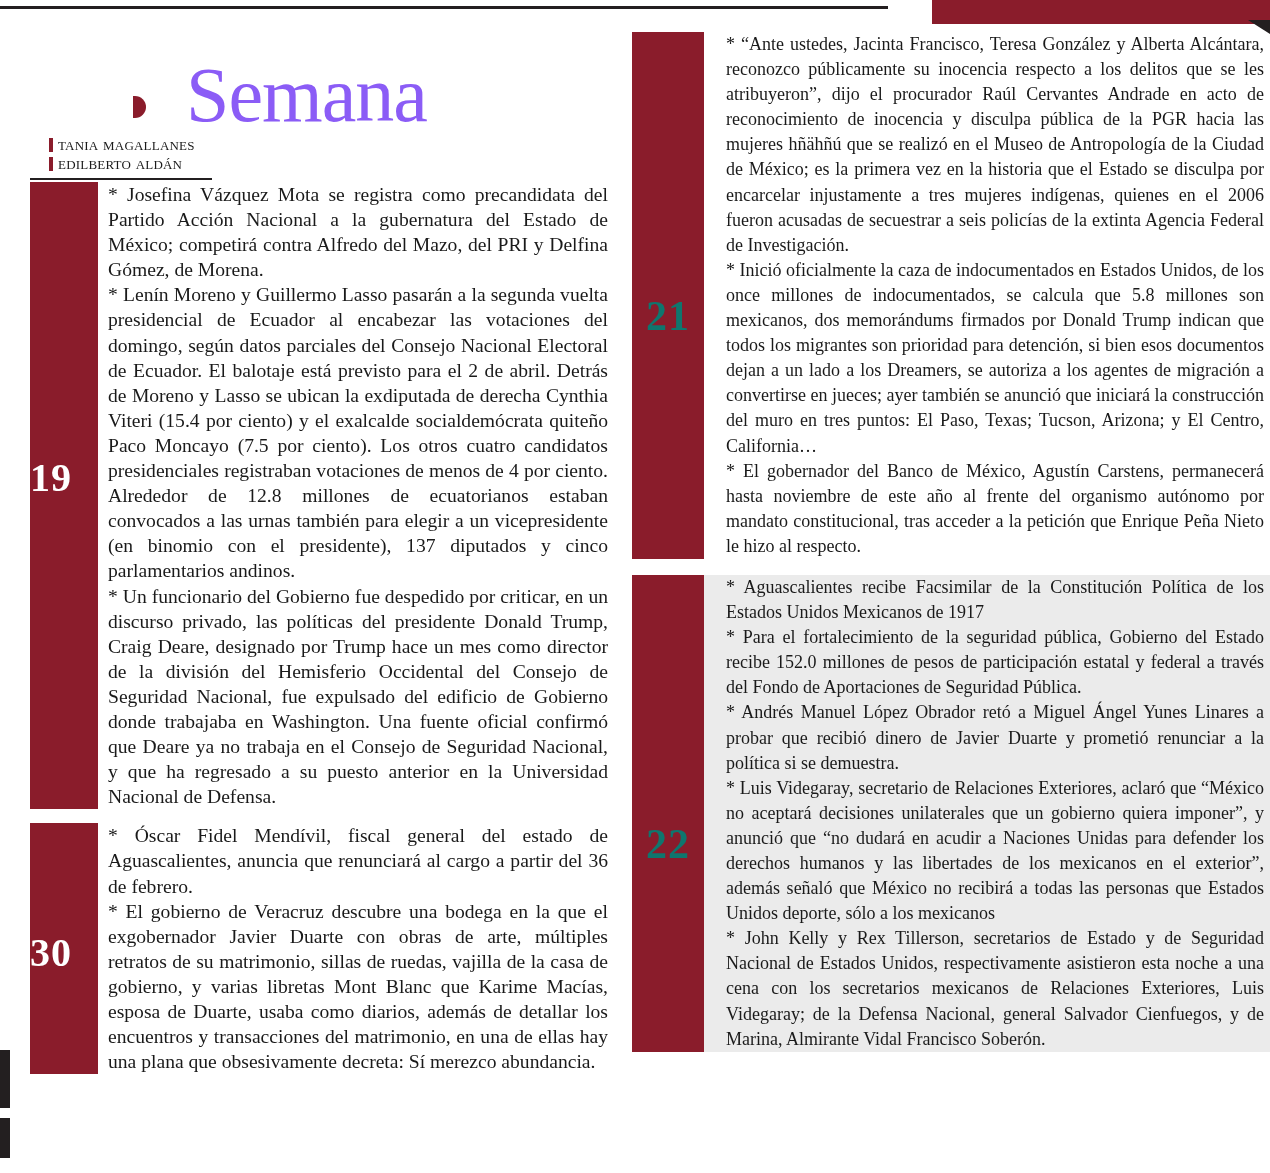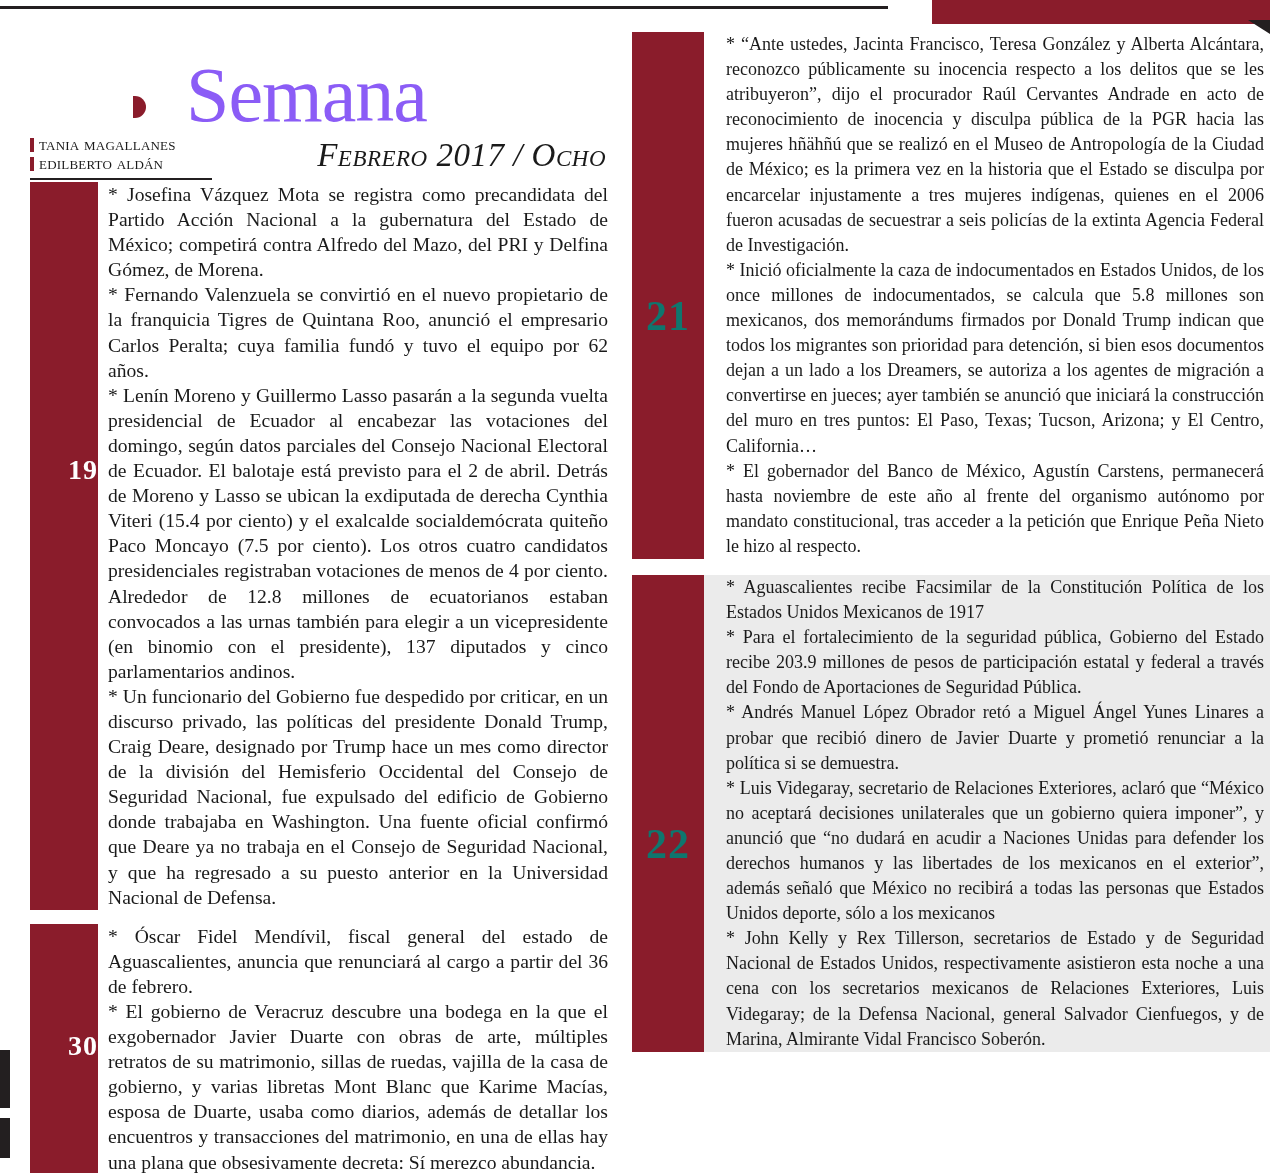--- a/index.html
+++ b/index.html
@@ -85,20 +85,21 @@
     font-size: 17px;
     line-height: 19px;
     letter-spacing: 0.2px;
     font-variant: small-caps;
     text-transform: lowercase;
     color: #1a1a1a;
   }
   .byline .line {
     position: relative;
     padding-left: 9px;
+    margin-left: 19px;
   }
   .byline .line:before {
     content: "";
     position: absolute;
     left: 0;
     top: 3px;
     width: 4px;
     height: 14px;
     background: #8a1c2b;
   }
@@ -142,23 +143,23 @@
     left: 30px;
     top: 0;
     bottom: 0;
     width: 68px;
     background: #8a1c2b;
   }
   .day-number {
     position: absolute;
     left: 30px;
     width: 68px;
-    text-align: right;
+    text-align: left;
     color: #ffffff;
-    font-size: 28px;
+    font-size: 40px;
     font-weight: 700;
     font-family: "Liberation Serif", serif;
     letter-spacing: 1px;
   }
   .day-body {
     flex: 1 1 auto;
     padding-left: 8px;
     padding-right: 10px;
   }
   .entry {
@@ -245,31 +246,29 @@
 <div class="left-col">
 
   <div class="masthead">
     <div class="masthead-bullet"></div>
     <div class="masthead-title">Semana</div>
     <div class="byline">
       <div class="line"><span>Tania Magallanes</span></div>
       <div class="line"><span>Edilberto Aldán</span></div>
     </div>
     <div class="byline-rule"></div>
-    <div class="issue-line">Febrero 2017 / Ocho</div>
   </div>
 
   <div class="day-block">
     <div class="day-gutter">
       <div class="day-bar"></div>
       <div class="day-number" style="top:272px;">19</div>
     </div>
     <div class="day-body">
       <p class="entry">* Josefina Vázquez Mota se registra como precandidata del Partido Acción Nacional a la gubernatura del Estado de México; competirá contra Alfredo del Mazo, del PRI y Delfina Gómez, de Morena.</p>
-      <p class="entry">* Fernando Valenzuela se convirtió en el nuevo propietario de la franquicia Tigres de Quintana Roo, anunció el empresario Carlos Peralta; cuya familia fundó y tuvo el equipo por 62 años.</p>
       <p class="entry">* Lenín Moreno y Guillermo Lasso pasarán a la segunda vuelta presidencial de Ecuador al encabezar las votaciones del domingo, según datos parciales del Consejo Nacional Electoral de Ecuador. El balotaje está previsto para el 2 de abril. Detrás de Moreno y Lasso se ubican la exdiputada de derecha Cynthia Viteri (15.4 por ciento) y el exalcalde socialdemócrata quiteño Paco Moncayo (7.5 por ciento). Los otros cuatro candidatos presidenciales registraban votaciones de menos de 4 por ciento. Alrededor de 12.8 millones de ecuatorianos estaban convocados a las urnas también para elegir a un vicepresidente (en binomio con el presidente), 137 diputados y cinco parlamentarios andinos.</p>
       <p class="entry">* Un funcionario del Gobierno fue despedido por criticar, en un discurso privado, las políticas del presidente Donald Trump, Craig Deare, designado por Trump hace un mes como director de la división del Hemisferio Occidental del Consejo de Seguridad Nacional, fue expulsado del edificio de Gobierno donde trabajaba en Washington. Una fuente oficial confirmó que Deare ya no trabaja en el Consejo de Seguridad Nacional, y que ha regresado a su puesto anterior en la Universidad Nacional de Defensa.</p>
     </div>
   </div>
 
   <div class="day-block">
     <div class="day-gutter">
       <div class="day-bar"></div>
       <div class="day-number" style="top:106px;">30</div>
     </div>
@@ -295,21 +294,21 @@
     </div>
   </div>
 
   <div class="r-block shaded">
     <div class="r-gutter">
       <div class="r-bar"></div>
       <div class="r-number" style="top:245px;">22</div>
     </div>
     <div class="r-body">
       <p class="entry">* Aguascalientes recibe Facsimilar de la Constitución Política de los Estados Unidos Mexicanos de 1917</p>
-      <p class="entry">* Para el fortalecimiento de la seguridad pública, Gobierno del Estado recibe 203.9 millones de pesos de participación estatal y federal a través del Fondo de Aportaciones de Seguridad Pública.</p>
+      <p class="entry">* Para el fortalecimiento de la seguridad pública, Gobierno del Estado recibe 152.0 millones de pesos de participación estatal y federal a través del Fondo de Aportaciones de Seguridad Pública.</p>
       <p class="entry">* Andrés Manuel López Obrador retó a Miguel Ángel Yunes Linares a probar que recibió dinero de Javier Duarte y prometió renunciar a la política si se demuestra.</p>
       <p class="entry">* Luis Videgaray, secretario de Relaciones Exteriores, aclaró que “México no aceptará decisiones unilaterales que un gobierno quiera imponer”, y anunció que “no dudará en acudir a Naciones Unidas para defender los derechos humanos y las libertades de los mexicanos en el exterior”, además señaló que México no recibirá a todas las personas que Estados Unidos deporte, sólo a los mexicanos</p>
       <p class="entry">* John Kelly y Rex Tillerson, secretarios de Estado y de Seguridad Nacional de Estados Unidos, respectivamente asistieron esta noche a una cena con los secretarios mexicanos de Relaciones Exteriores, Luis Videgaray; de la Defensa Nacional, general Salvador Cienfuegos, y de Marina, Almirante Vidal Francisco Soberón.</p>
     </div>
   </div>
 
 </div>
 
 <div class="left-edge-mark"></div>
 <div class="left-edge-mark2"></div>

